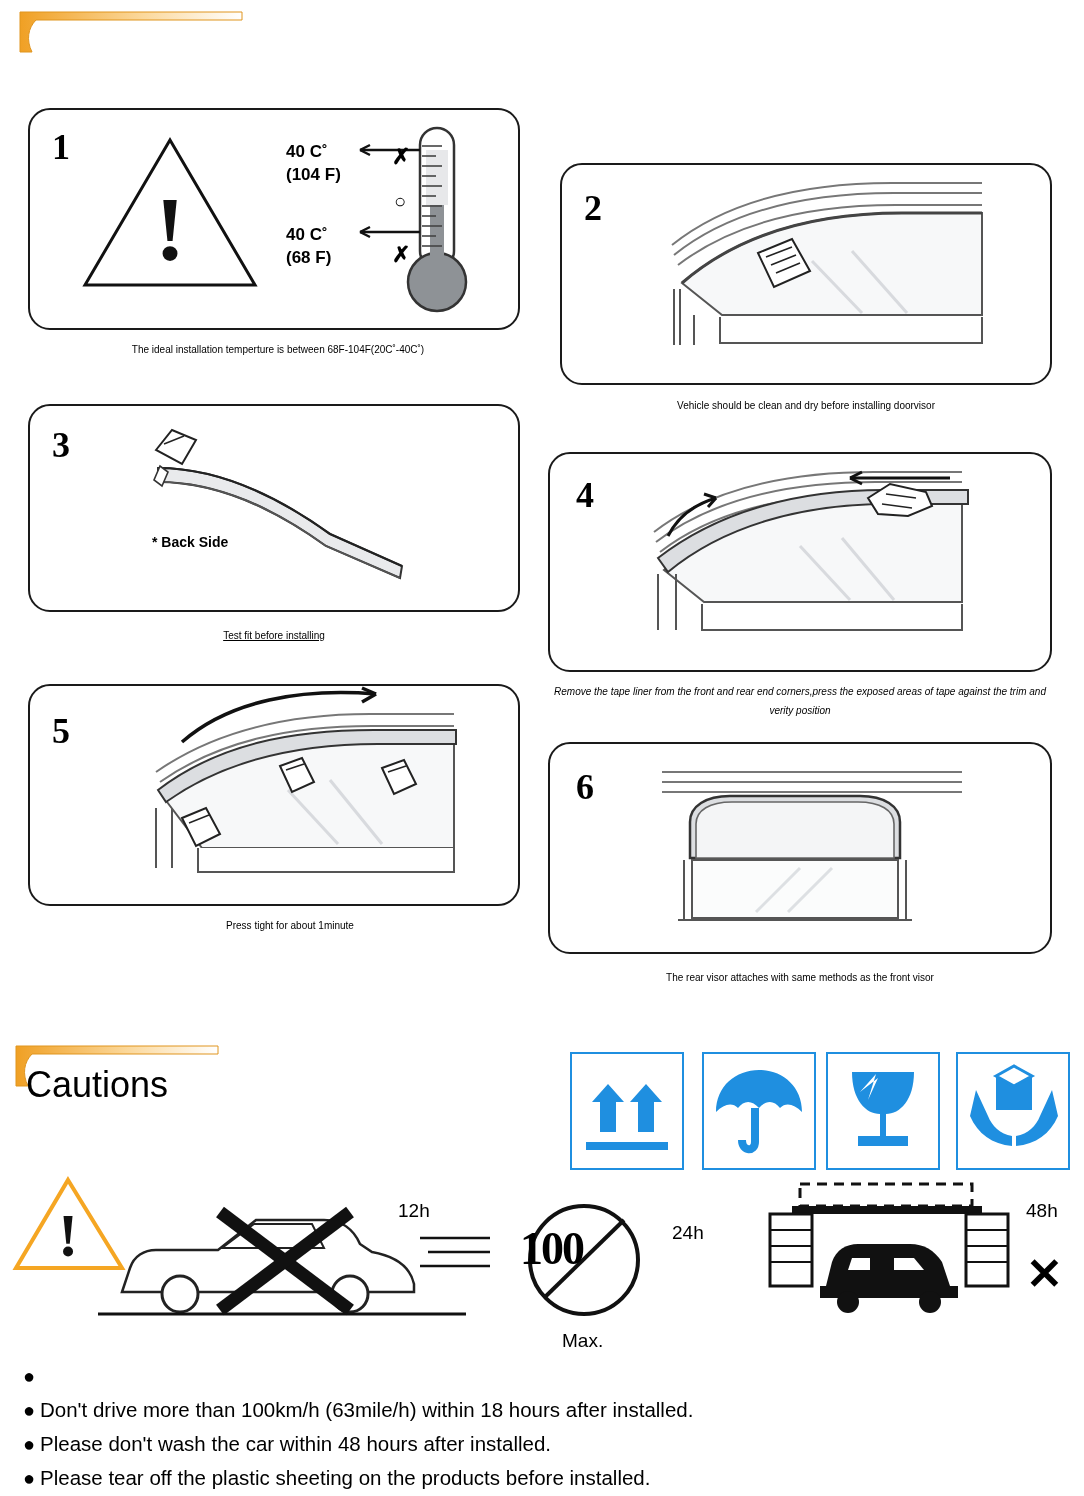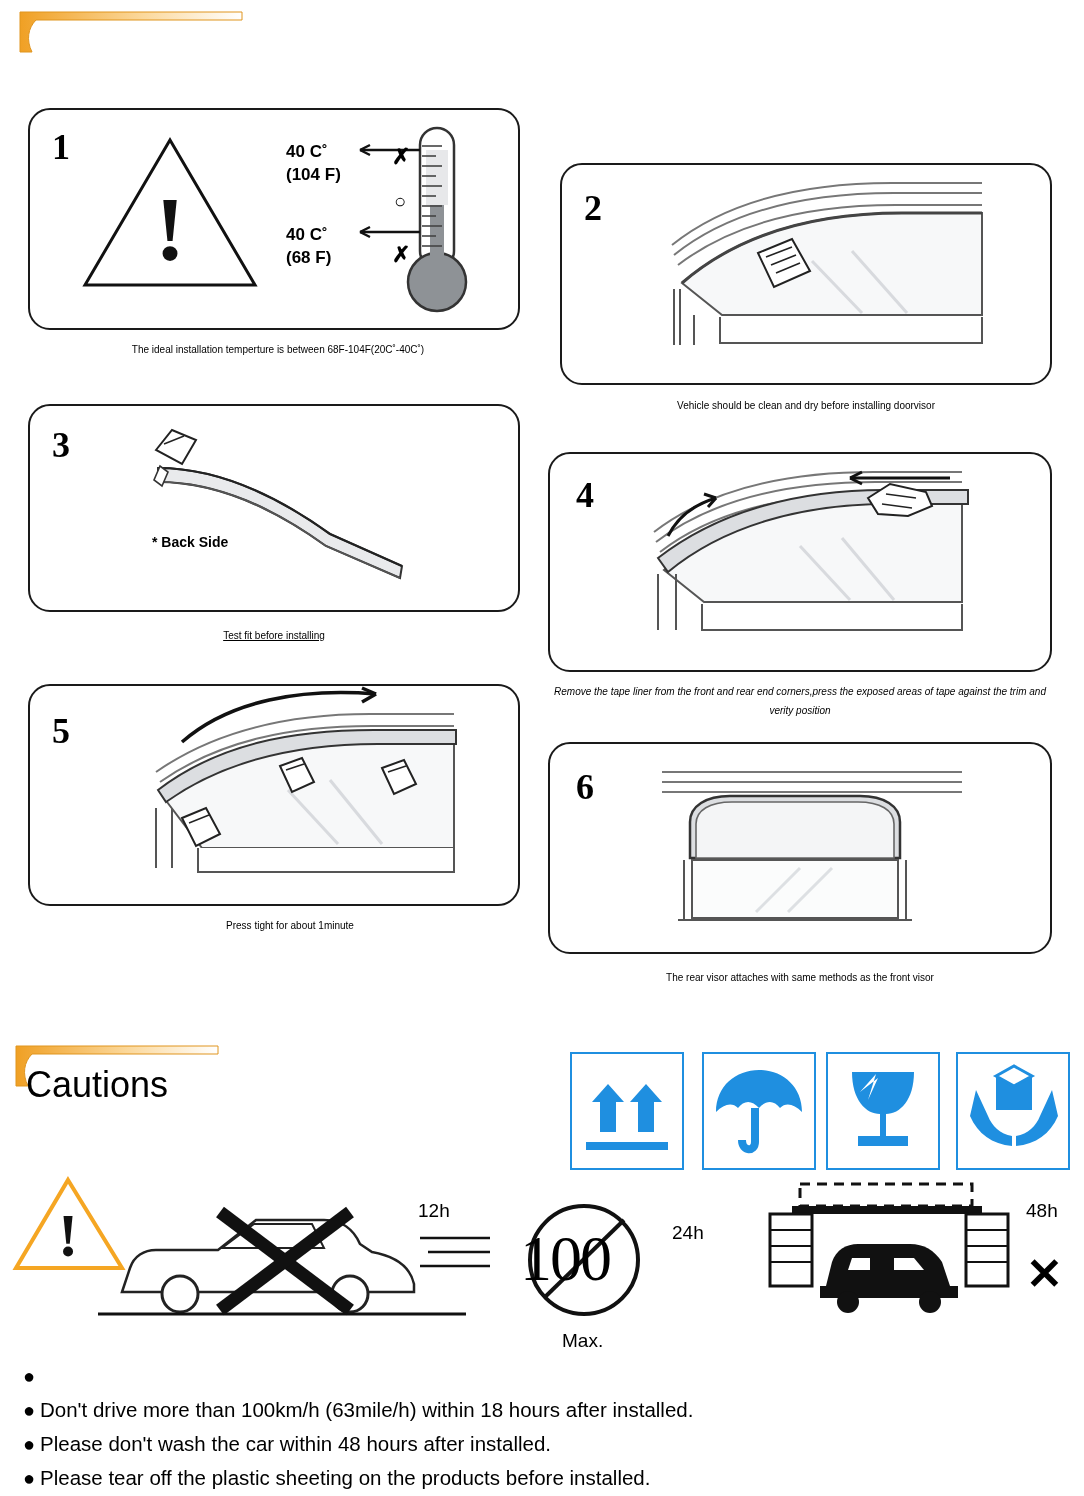--- a/index.html
+++ b/index.html
@@ -100,21 +100,21 @@
   #ship3 { left: 826px; }
   #ship4 { left: 956px; }
 
   
   .cautionarea { position: absolute; left: 0; top: 1160px; width: 1084px; height: 200px; }
 
   .lbl {
     position: absolute;
     font-size: 19px;
   }
-  #lbl12 { left: 398px; top: 1200px; margin-left: 20px; }
+  #lbl12 { left: 398px; top: 1200px; }
   #lbl24 { left: 672px; top: 1222px; }
   #lbl48 { left: 1026px; top: 1200px; }
   #lblmax { left: 562px; top: 1330px; font-size: 19px; }
 
   
   .bullets {
     position: absolute;
     left: 18px; top: 1362px;
     width: 1050px;
   }
@@ -406,21 +406,21 @@
     <g stroke="#111" stroke-width="13" stroke-linecap="butt">
       <line x1="122" y1="26" x2="252" y2="124"></line>
       <line x1="252" y1="26" x2="122" y2="124"></line>
     </g>
   </svg>
 
   <svg style="position:absolute; left:518px; top:38px;" width="150" height="140" viewBox="0 0 150 140">
     <circle cx="66" cy="62" r="54" fill="#fff" stroke="#111" stroke-width="4"></circle>
     <line x1="26" y1="100" x2="106" y2="22" stroke="#111" stroke-width="4"></line>
   </svg>
-  <div style="position:absolute; left:520px; top:62px; font-size:64px; font-weight:400; font-family:'Liberation Serif', serif; letter-spacing:-2px;">100</div>
+  <div style="position:absolute; left:520px; top:62px; font-size:46px; font-weight:700; font-family:'Liberation Serif', serif; letter-spacing:-2px;">100</div>
 
   <svg style="position:absolute; left:752px; top:10px;" width="280" height="150" viewBox="0 0 280 150">
     <rect x="48" y="14" width="172" height="22" fill="#fff" stroke="#111" stroke-width="3" stroke-dasharray="10 7"></rect>
     <rect x="40" y="36" width="190" height="8" fill="#111"></rect>
     <rect x="18" y="44" width="42" height="72" fill="#fff" stroke="#111" stroke-width="3"></rect>
     <rect x="214" y="44" width="42" height="72" fill="#fff" stroke="#111" stroke-width="3"></rect>
     <g stroke="#111" stroke-width="2">
       <line x1="18" y1="60" x2="60" y2="60"></line>
         <line x1="18" y1="76" x2="60" y2="76"></line>
         <line x1="18" y1="92" x2="60" y2="92"></line>

